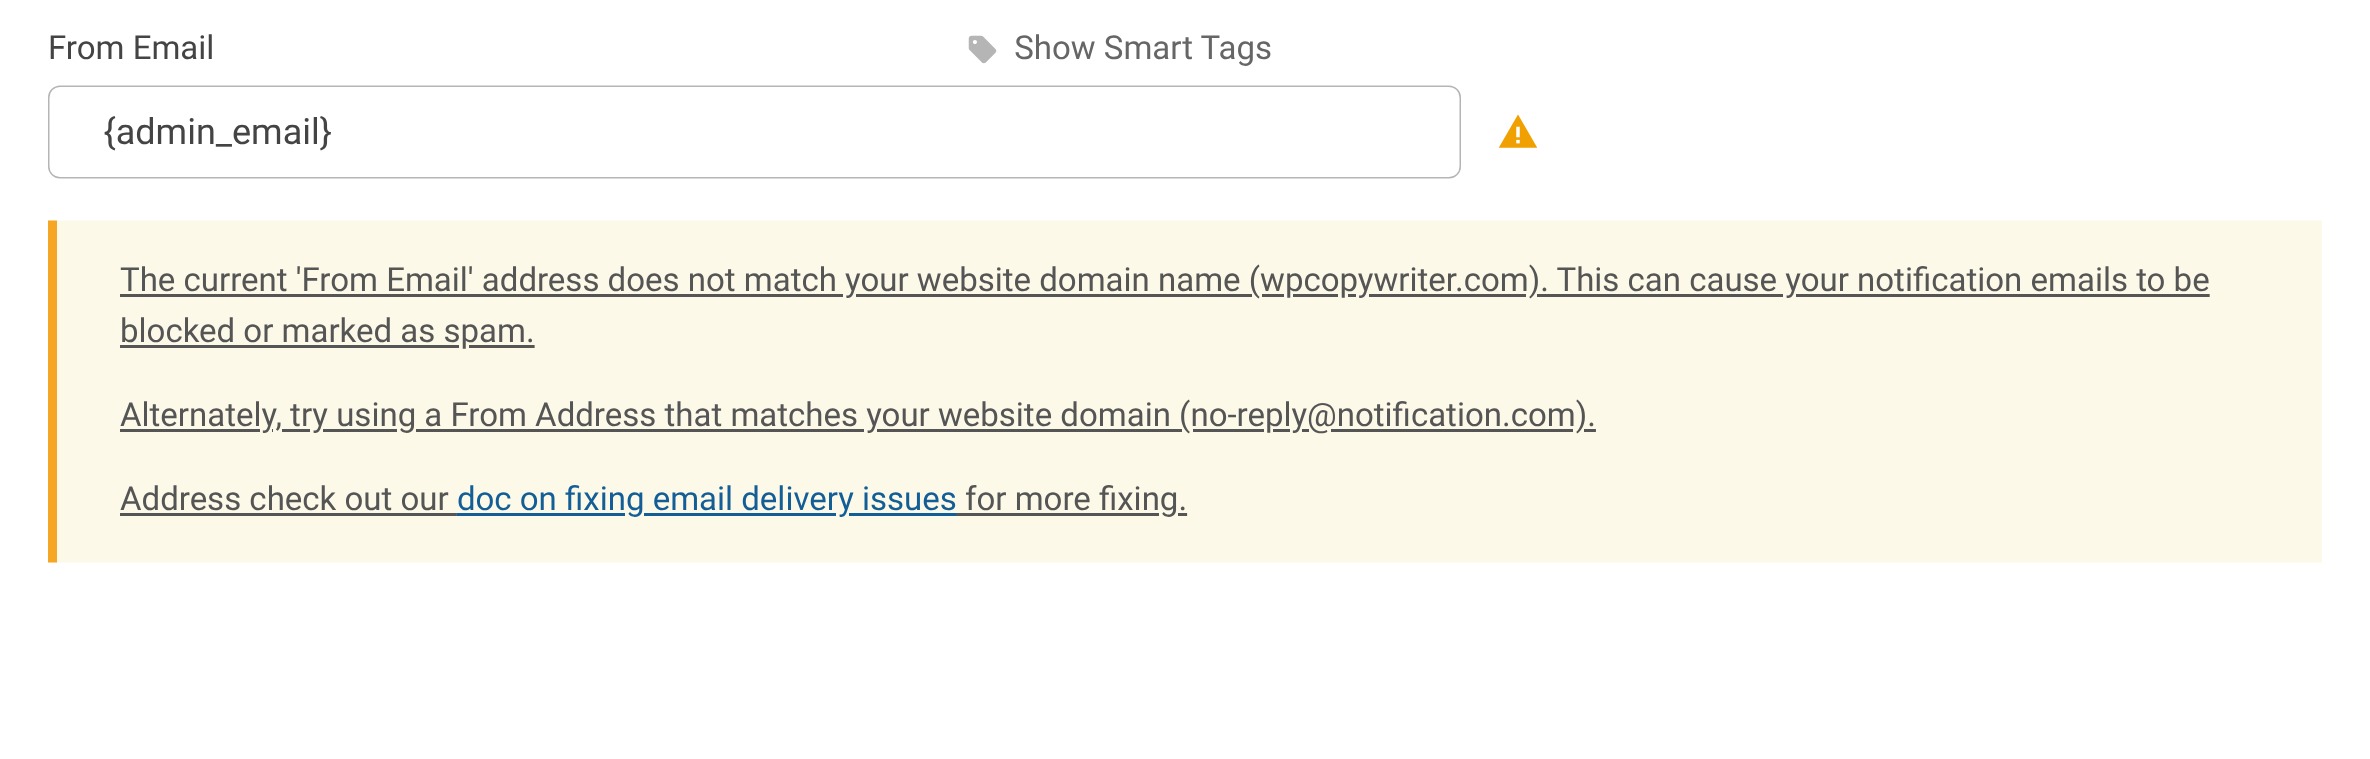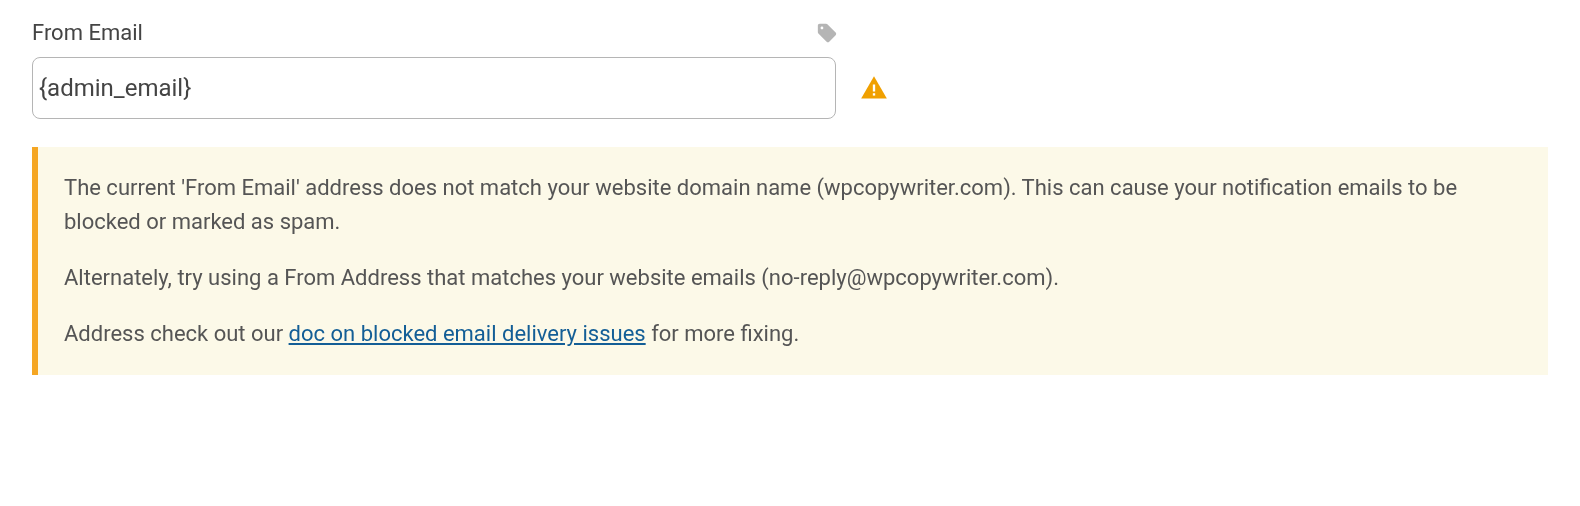--- a/index.html
+++ b/index.html
@@ -33,74 +33,76 @@
   .smart-tags-toggle .tag-icon {
     margin-right: 10px;
     display: inline-flex;
   }
   .input-row {
     display: flex;
     align-items: center;
     margin-bottom: 28px;
   }
   .text-input {
-    width: 804px;
+    width: 942px;
     height: 62px;
     border: 1px solid #b5b5b5;
     border-radius: 8px;
-    padding: 0 6px;
+    padding: 0 36px;
     font-size: 24px;
     color: #444444;
     background: #ffffff;
     font-family: inherit;
   }
   .warn-icon {
     margin-left: 24px;
     display: inline-flex;
   }
   .notice {
     border-left: 6px solid #f5a623;
     background: #fcf9e8;
     padding: 24px 26px 2px 26px;
     color: #555555;
     font-size: 22px;
     line-height: 1.55;
   }
   .notice p {
-    margin: 0 0 22px 0;
+    margin: 0 0 22px 16px;
+    text-decoration: underline;
   }
   .notice a {
     color: #135e96;
     text-decoration: underline;
   }
 </style>
 </head>
 <body>
 
 <div class="field-header">
   <span class="field-label">From Email</span>
   <span class="smart-tags-toggle">
     <span class="tag-icon">
       <svg width="22" height="22" viewBox="0 0 24 24" fill="#b5b5b5">
         <path d="M21.41 11.58l-9-9C12.04 2.21 11.53 2 11 2H4c-1.1 0-2 .9-2 2v7c0 .53.21 1.04.59 1.41l9 9c.78.78 2.05.78 2.83 0l7-7c.78-.78.78-2.04-.01-2.83zM6.5 8C5.67 8 5 7.33 5 6.5S5.67 5 6.5 5 8 5.67 8 6.5 7.33 8 6.5 8z"></path>
       </svg>
     </span>
+    <span>Show Smart Tags</span>
   </span>
 </div>
 
 <div class="input-row">
   <input type="text" class="text-input" value="{admin_email}" style="">
   <span class="warn-icon">
     <svg width="28" height="28" viewBox="0 0 24 24" fill="#f0a000">
       <path d="M1 21h22L12 2 1 21z"></path>
       <rect x="11" y="9" width="2" height="6" fill="#ffffff"></rect>
       <rect x="11" y="16.5" width="2" height="2" fill="#ffffff"></rect>
     </svg>
   </span>
 </div>
 
 <div class="notice">
   <p>The current 'From Email' address does not match your website domain name (wpcopywriter.com). This can cause your notification emails to be blocked or marked as spam.</p>
-  <p>Alternately, try using a From Address that matches your website emails (no-reply@wpcopywriter.com).</p>
+  <p>Alternately, try using a From Address that matches your website domain (no-reply@notification.com).</p>
   <p>
-    <span>Address check out our </span><a href="#">doc on blocked email delivery issues</a><span> for more fixing.</span>
+    <span>Address check out our </span><a href="#">doc on fixing email delivery issues</a><span> for more fixing.</span>
   </p>
 </div>
 
 </body></html>

